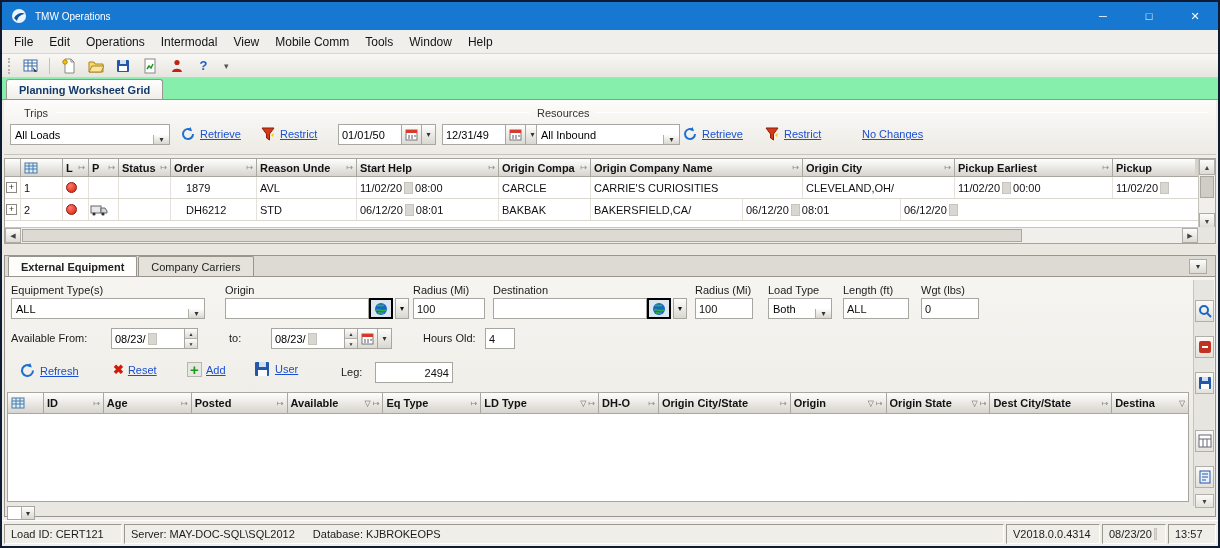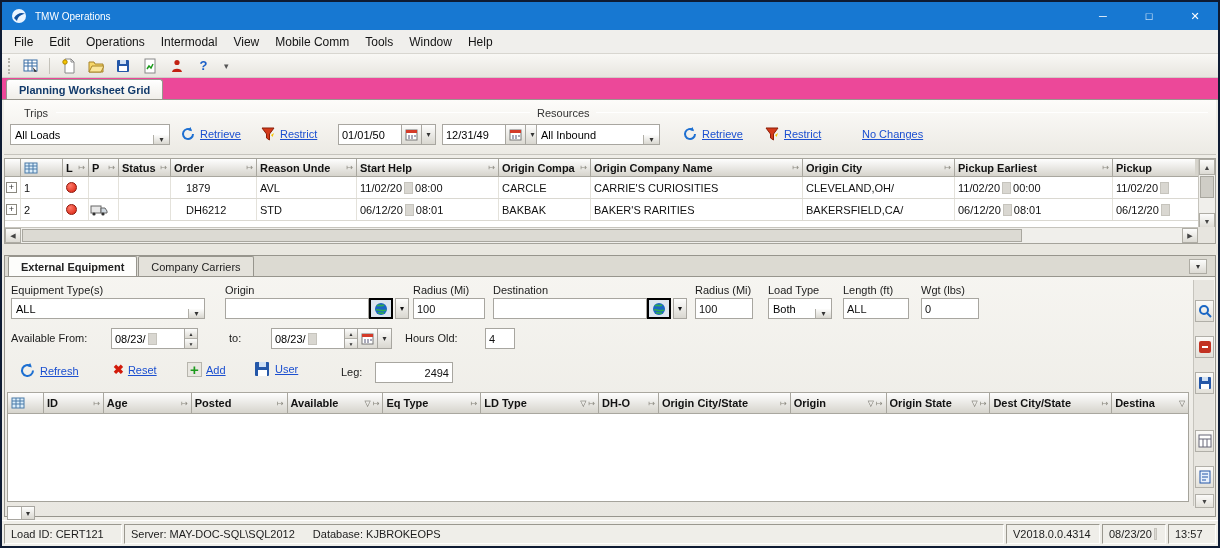--- a/index.html
+++ b/index.html
@@ -17,21 +17,21 @@
   .menubar{position:absolute;left:0;top:28px;width:1216px;height:24px;background:#f0efec;border-bottom:1px solid #d8d6d0;display:flex;align-items:center;padding-left:4px}
   .menu-item{font-size:12px;color:#141414;padding:4px 8px;cursor:default}
   .toolbar{position:absolute;left:0;top:52px;width:1216px;height:24px;background:linear-gradient(#f9f8f5,#e7e5df);border-bottom:1px solid #cfcdc6;display:flex;align-items:center;gap:6px;padding-left:6px}
   .grip{width:3px;height:16px;border-left:2px dotted #b4b2aa;margin-right:3px}
   .tbtn{width:21px;height:21px;display:flex;align-items:center;justify-content:center;border-radius:2px}
   .tsep{width:1px;height:16px;background:#c4c2ba;margin:0 2px}
   .helpq{color:#1a5fc8;font-weight:bold;font-size:13px}
   .tb-overflow{font-size:9px;color:#555;padding:0 4px}
 
   
-  .tabstrip{position:absolute;left:0;top:76px;width:1216px;height:21px;background:#ec4899;display:flex;align-items:flex-end;padding-left:4px}
+  .tabstrip{position:absolute;left:0;top:76px;width:1216px;height:21px;background:#86efac;display:flex;align-items:flex-end;padding-left:4px}
   .main-tab{height:20px;background:linear-gradient(#ffffff,#f0eee9);border:1px solid #98968e;border-bottom:none;border-radius:3px 3px 0 0;padding:4px 12px 0;font-size:11px;font-weight:bold;color:#123a6b}
 
   
   .content{position:absolute;left:0;top:97px;width:1216px;height:421px;background:#efede7;border-top:1px solid #98968e}
 
   
   .filterpanel{position:absolute;left:2px;top:0;width:1212px;height:55px;background:linear-gradient(#fdfcfa,#eceae4);border-bottom:1px solid #c6c4bd}
   .group-label{position:absolute;font-size:11px;color:#333;white-space:nowrap}
   .group-line{position:absolute;height:1px;background:#cfccc4;border-bottom:1px solid #fff}
   .combo{position:absolute;height:21px;background:#fff;border:1px solid #a8a6a0;display:flex;align-items:flex-end}
@@ -222,21 +222,21 @@
         <span class="calbtn">
           <svg width="13" height="13">
               <rect x="1" y="2" width="11" height="10" fill="#fff" stroke="#777"></rect>
               <rect x="1" y="2" width="11" height="3" fill="#d43b2a"></rect>
               <path d="M3 8h2M6 8h2M9 8h2M3 10h2M6 10h2" stroke="#557"></path>
             </svg>
         </span>
         <span class="ddb">▾</span>
       </div>
 
-      <div class="combo" style="left:532px;top:24px;width:124px">
+      <div class="combo" style="left:532px;top:24px;width:144px">
         <span class="ctxt">All Inbound</span>
         <span class="dd">▾</span>
       </div>
       <div class="linkbtn" style="left:678px;top:26px">
         <svg width="16" height="16">
             <path d="M13 8a5 5 0 1 1-2-4" fill="none" stroke="#1d6fd1" stroke-width="2"></path>
             <path d="M10.5 1l1.5 4.2-4.2-1.2z" fill="#1d6fd1"></path>
           </svg>
         <span class="ltext">Retrieve</span>
       </div>
@@ -374,23 +374,20 @@
         <div class="td" style="width:100px">
             <span>STD</span>
           </div>
         <div class="td" style="width:142px">
             <span>06/12/20</span>
             <span class="mask"></span>
             <span>08:01</span>
           </div>
         <div class="td" style="width:92px">
             <span>BAKBAK</span>
-          </div>
-        <div class="td" style="width:212px">
-            <span>BAKER'S RARITIES</span>
           </div>
         <div class="td" style="width:152px">
             <span>BAKERSFIELD,CA/</span>
           </div>
         <div class="td" style="width:158px">
             <span>06/12/20</span>
             <span class="mask"></span>
             <span>08:01</span>
           </div>
         <div class="td" style="width:82px;border-right:none">
@@ -496,21 +493,21 @@
           </span>
         <span class="calbtn">
           <svg width="13" height="13">
               <rect x="1" y="2" width="11" height="10" fill="#fff" stroke="#777"></rect>
               <rect x="1" y="2" width="11" height="3" fill="#d43b2a"></rect>
               <path d="M3 8h2M6 8h2M9 8h2M3 10h2M6 10h2" stroke="#557"></path>
             </svg>
         </span>
         <span class="ddb">▾</span>
       </div>
-      <span class="flabel" style="left:400px;top:76px">Hours Old:</span>
+      <span class="flabel" style="left:418px;top:76px">Hours Old:</span>
       <input class="tfield" style="left: 480px; top: 72px; width: 30px;" value="4">
 
       <div class="linkbtn" style="left:14px;top:106px">
         <svg width="17" height="17">
             <path d="M14 8.5a5.5 5.5 0 1 1-2.2-4.4" fill="none" stroke="#1d6fd1" stroke-width="2"></path>
             <path d="M11.2 1l1.6 4.5-4.5-1.3z" fill="#1d6fd1"></path>
           </svg>
         <span class="ltext">Refresh</span>
       </div>
       <div class="linkbtn" style="left:108px;top:106px">

